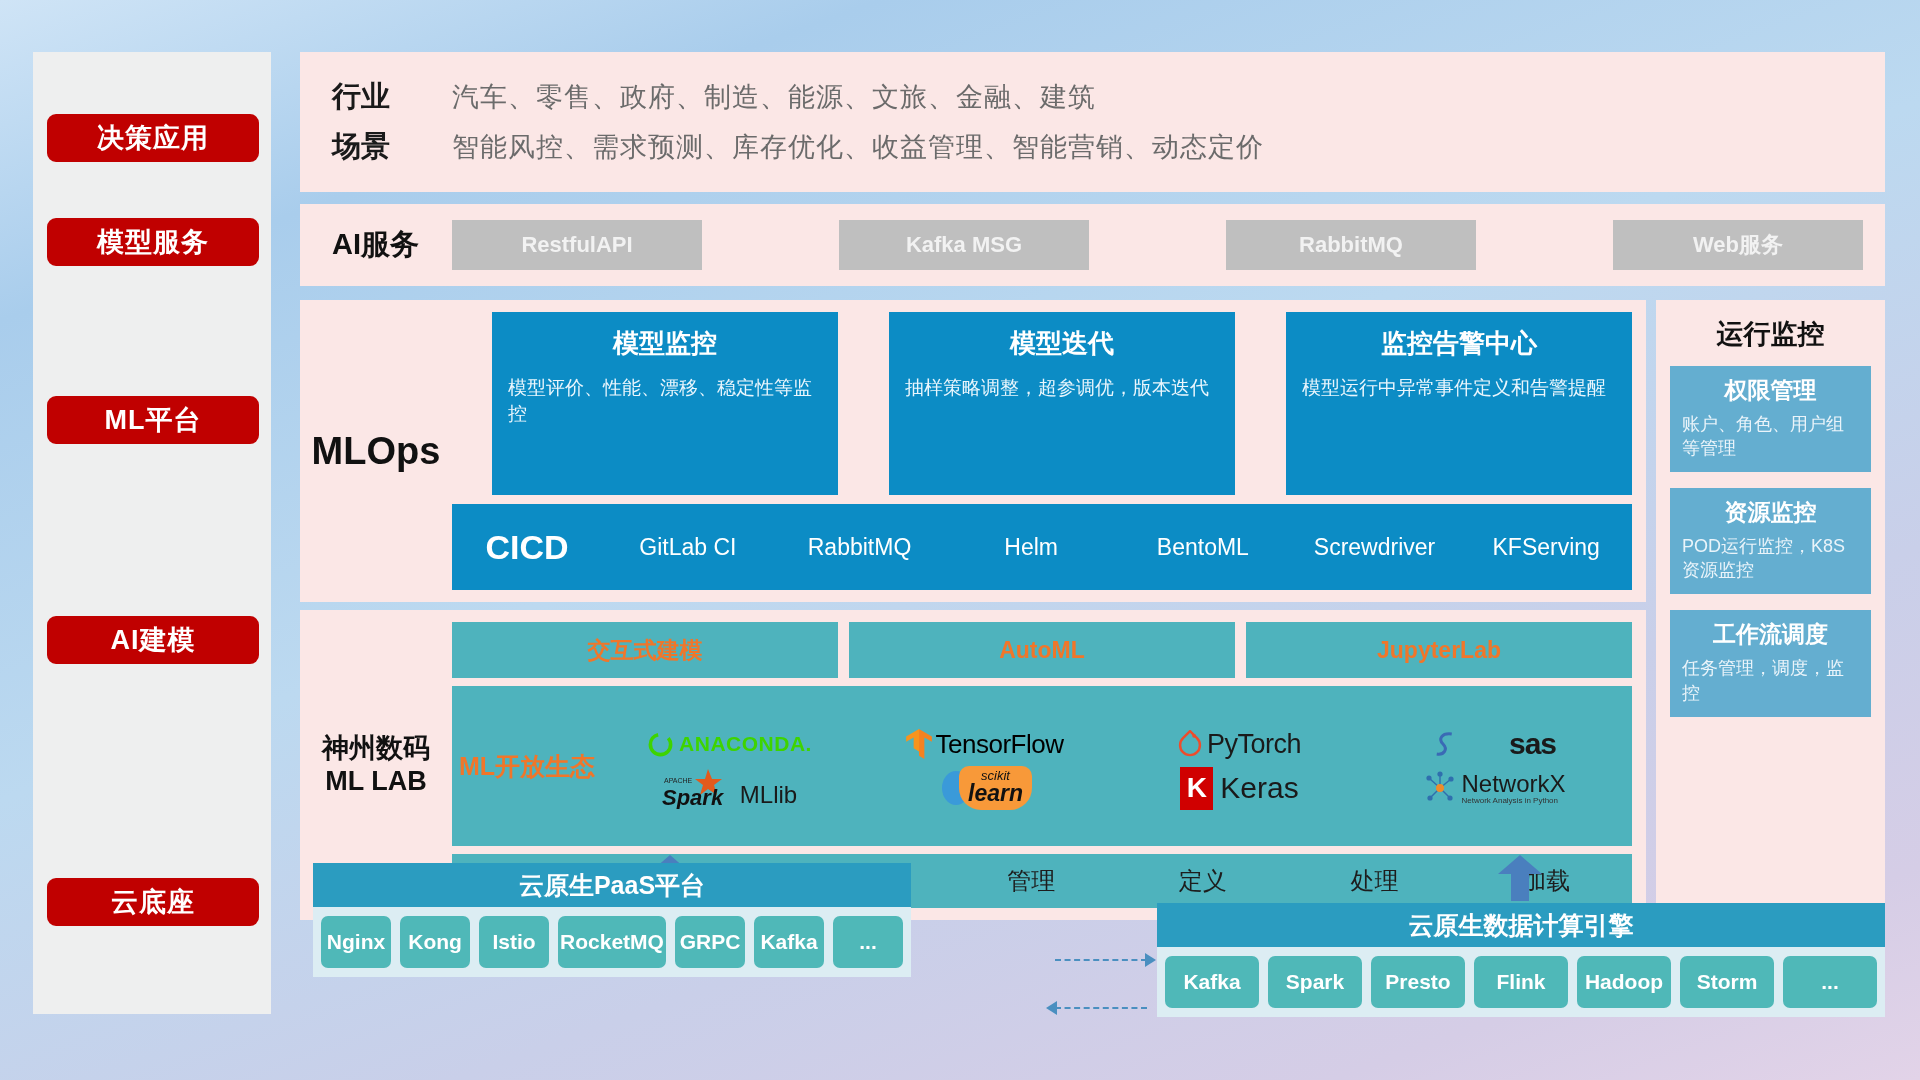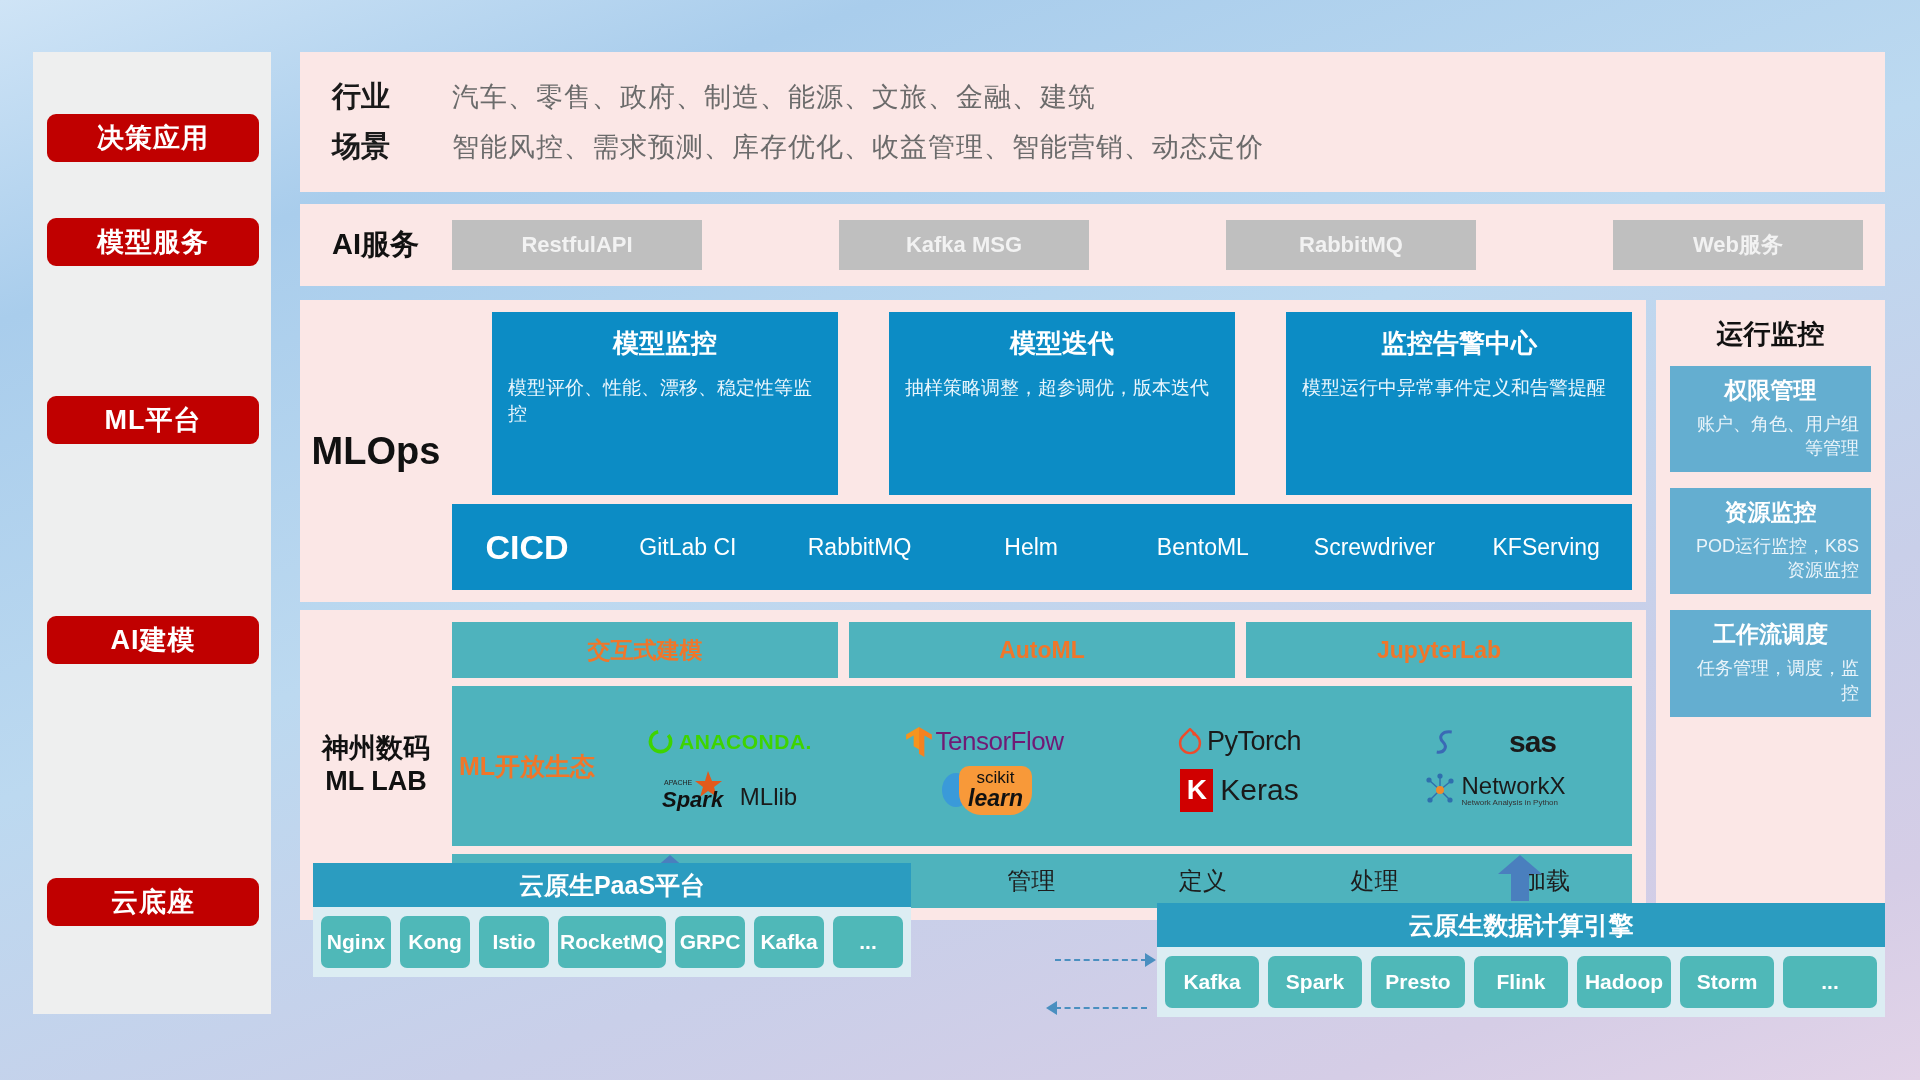--- a/index.html
+++ b/index.html
@@ -131,21 +131,21 @@
   #monitor-title{
     text-align:center;font-size:27px;font-weight:bold;color:#111;
     margin:6px 0 14px;
   }
   .mon-card{
     background:#64aed0;margin-bottom:16px;padding:9px 12px 12px;box-sizing:border-box;
   }
   .mon-card h5{
     margin:0 0 6px;text-align:center;color:#fff;font-size:23px;font-weight:bold;
   }
-  .mon-card p{margin:0;color:#eaf4fa;font-size:18px;line-height:1.34;text-align:right;}
+  .mon-card p{margin:0;color:#eaf4fa;font-size:18px;line-height:1.34;}
 
   
   .cloudbox{position:absolute;}
   .cloud-head{
     background:#2b9cc0;color:#fff;font-size:25px;font-weight:bold;
     height:44px;display:flex;align-items:center;justify-content:center;
   }
   .cloud-body{
     background:#dcedf3;padding:9px 8px;display:flex;gap:9px;box-sizing:border-box;
   }
@@ -269,21 +269,21 @@
                 <circle cx="12" cy="12" r="9" fill="none" stroke="#3ed400" stroke-width="3.2" stroke-dasharray="40 10"></circle>
               </svg>
             <span style="font-size:21px;font-weight:bold;color:#3ed400;letter-spacing:.5px;">ANACONDA.</span>
           </div>
 
           <div style="display:flex;align-items:center;gap:4px;">
             <svg width="26" height="30" viewBox="0 0 24 28" aria-hidden="true">
               <polygon points="12,0 24,7 24,12 17,8 17,28 12,25" fill="#f58220"></polygon>
               <polygon points="12,0 0,7 0,12 7,8 7,18 12,21" fill="#f7941e"></polygon>
             </svg>
-            <span style="font-size:26px;color:#701a75;letter-spacing:-.5px;">TensorFlow</span>
+            <span style="font-size:26px;color:#000000;letter-spacing:-.5px;">TensorFlow</span>
           </div>
 
           <div style="display:flex;align-items:center;gap:5px;">
             <svg width="24" height="28" viewBox="0 0 20 24" aria-hidden="true">
               <path d="M10 1 L16 7 A8.5 8.5 0 1 1 4 7 Z" fill="none" stroke="#ee4c2c" stroke-width="2.1"></path>
               <circle cx="13.5" cy="5" r="1.6" fill="#ee4c2c"></circle>
             </svg>
             <span style="font-size:27px;color:#1a1a1a;letter-spacing:-.5px;">PyTorch</span>
           </div>
 
@@ -301,21 +301,21 @@
               <text x="0" y="38" font-family="Liberation Sans, sans-serif" font-size="22" font-style="italic" font-weight="bold" fill="#111">Spark</text>
             </svg>
             <span style="font-size:24px;color:#1a1a1a;">MLlib</span>
           </div>
 
           <div style="display:flex;align-items:center;">
             <svg width="40" height="44" viewBox="0 0 40 44" aria-hidden="true">
                 <ellipse cx="19" cy="22" rx="14" ry="17" fill="#3a9ad9"></ellipse>
               </svg>
             <div style="margin-left:-18px;background:#f89939;border-radius:10px 10px 22px 22px;padding:2px 9px 5px;text-align:center;">
-              <div style="font-size:17px;color:#111;">scikit</div>
+              <div style="font-size:13px;color:#111;font-style:italic;">scikit</div>
               <div style="font-size:23px;color:#111;font-style:italic;font-weight:bold;line-height:.95;">learn</div>
             </div>
           </div>
 
           <div style="display:flex;align-items:center;gap:7px;">
             <div style="background:#d00000;width:33px;height:43px;display:flex;align-items:center;justify-content:center;">
               <span style="color:#fff;font-size:28px;font-weight:bold;">K</span>
             </div>
             <span style="font-size:30px;color:#1a1a1a;">Keras</span>
           </div>

